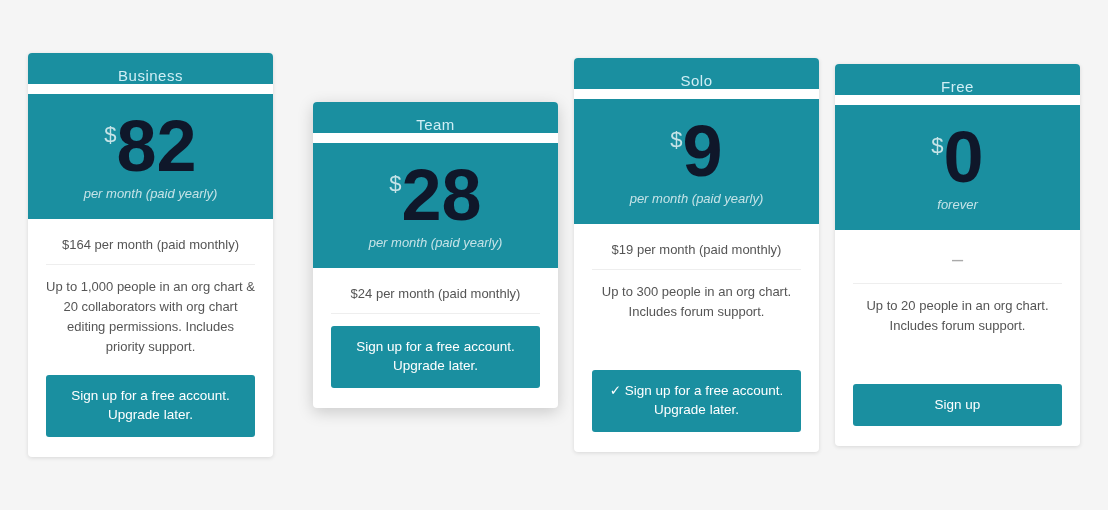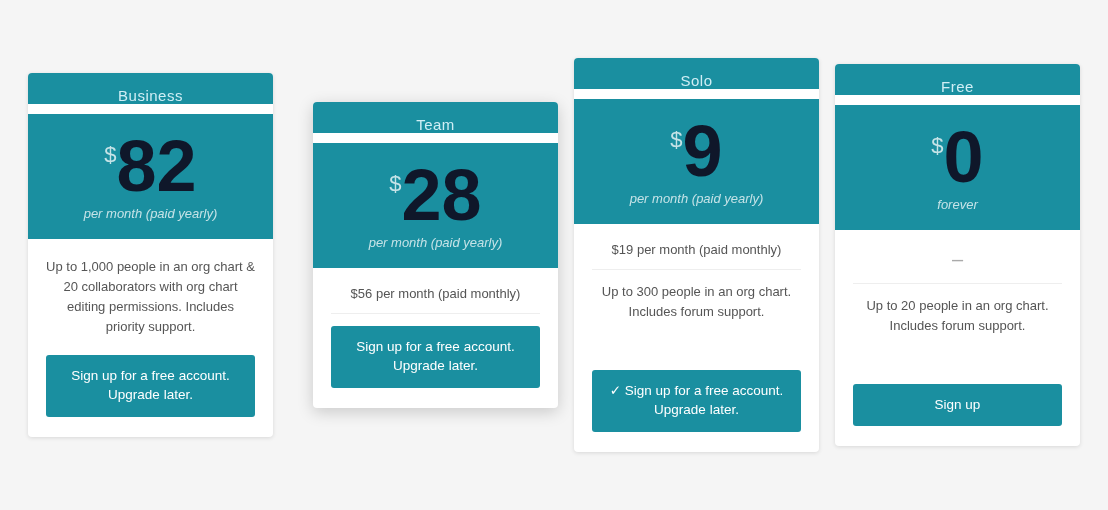--- a/index.html
+++ b/index.html
@@ -123,37 +123,38 @@
       <div class="plan-name">Business</div>
     </div>
     <div class="plan-price-area">
       <div class="plan-price-row">
         <span class="plan-currency">$</span>
         <span class="plan-amount">82</span>
       </div>
       <div class="plan-period">per month (paid yearly)</div>
     </div>
     <div class="plan-body">
+      <div class="plan-monthly">$164 per month (paid monthly)</div>
       <div class="plan-description">Up to 1,000 people in an org chart &amp; 20 collaborators with org chart editing permissions. Includes priority support.</div>
       <button class="plan-cta">Sign up for a free account.<br>Upgrade later.</button>
     </div>
   </div>
     <div class="plan-card featured">
     <div class="plan-header">
       <div class="plan-name">Team</div>
     </div>
     <div class="plan-price-area">
       <div class="plan-price-row">
         <span class="plan-currency">$</span>
         <span class="plan-amount">28</span>
       </div>
       <div class="plan-period">per month (paid yearly)</div>
     </div>
     <div class="plan-body">
-      <div class="plan-monthly">$56 per month (paid monthly)</div>
+      <div class="plan-monthly">$24 per month (paid monthly)</div>
       <button class="plan-cta">Sign up for a free account.<br>Upgrade later.</button>
     </div>
   </div>
     <div class="plan-card">
     <div class="plan-header">
       <div class="plan-name">Solo</div>
     </div>
     <div class="plan-price-area">
       <div class="plan-price-row">
         <span class="plan-currency">$</span>

